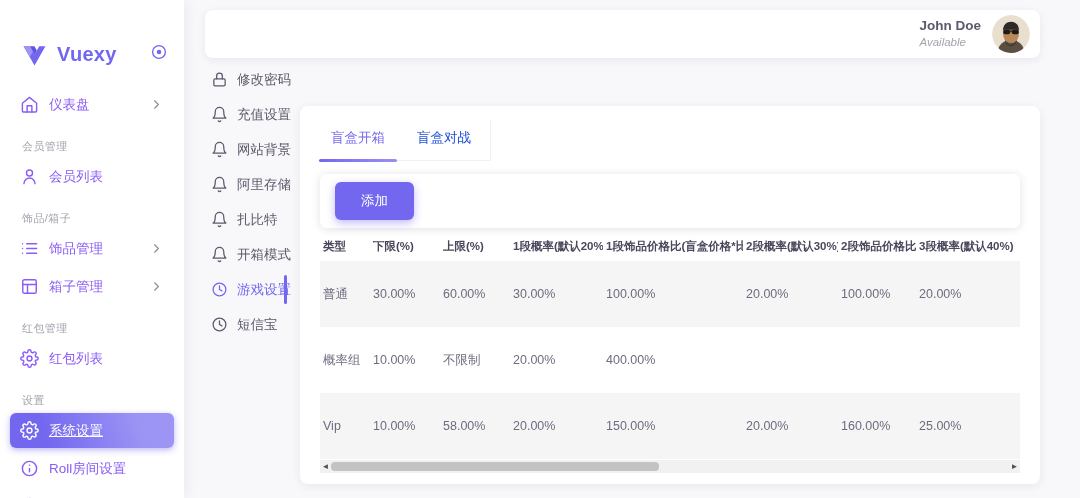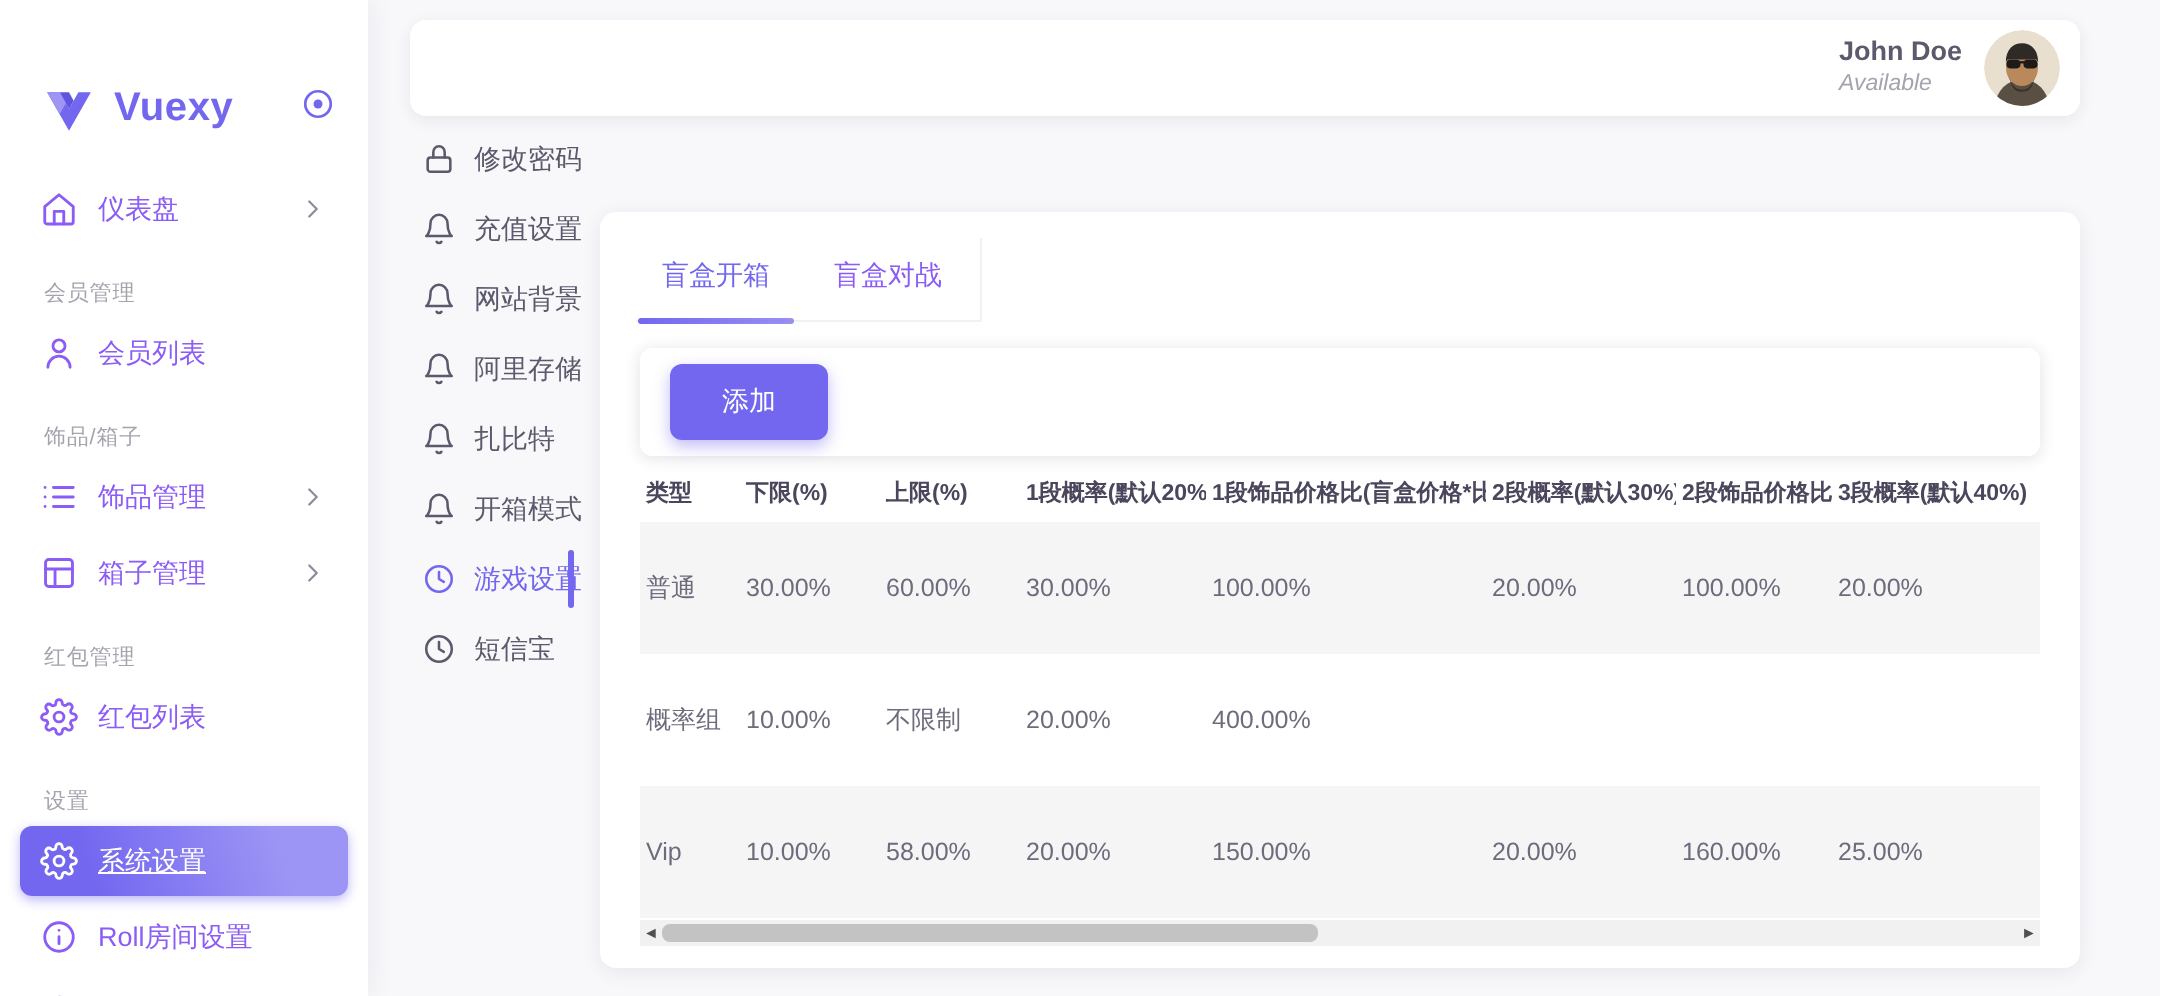--- a/index.html
+++ b/index.html
@@ -44,21 +44,21 @@
   .user-name { font-size:13.5px; font-weight:bold; color:#5d596c; }
   .user-status { font-size:11.5px; color:#a5a3ae;font-style:italic; }
   .avatar { width:38px; height:38px; border-radius:50%; overflow:hidden; cursor:pointer; flex:0 0 auto; }
   .avatar svg { width:38px; height:38px; display:block; }
 
   
   .main-card { position:absolute; left:300px; top:62px; width:740px; height:378px; background:#fff;
                border-radius:8px; box-shadow:0 2px 10px rgba(47,43,61,0.08); z-index:2;margin-top:44px; }
   .tab-strip { padding:13px 18px 0; }
   .tab-list { display:inline-flex; border-bottom:1px solid #f1f0f3; border-right:1px solid #f1f0f3; }
-  .tab { position:relative; padding:10px 13px 13px; font-size:13.5px; color:#8b5cf6; cursor:pointer;
+  .tab { position:relative; padding:10px 13px 13px; font-size:13.5px; color:#1d4ed8; cursor:pointer;
          margin-right:6px; white-space:nowrap; }
   .tab.active { color:#7367f0; }
   .tab.active::after { content:''; position:absolute; left:1px; right:1px; bottom:-2px; height:3px;
                        border-radius:3px; background:linear-gradient(90deg,#7367f0,rgba(115,103,240,.72)); }
 
   .toolbar-card { margin:13px 20px 0; height:54px; border-radius:6px; background:#fff;
                   box-shadow:0 1px 8px rgba(47,43,61,0.14); display:flex; align-items:center;
                   padding-left:15px; }
   .btn-add { background:#7367f0; color:#fff; border:none; border-radius:6px; font-size:13.5px;
              padding:10px 26px; cursor:pointer; box-shadow:0 3px 8px rgba(115,103,240,.45);

